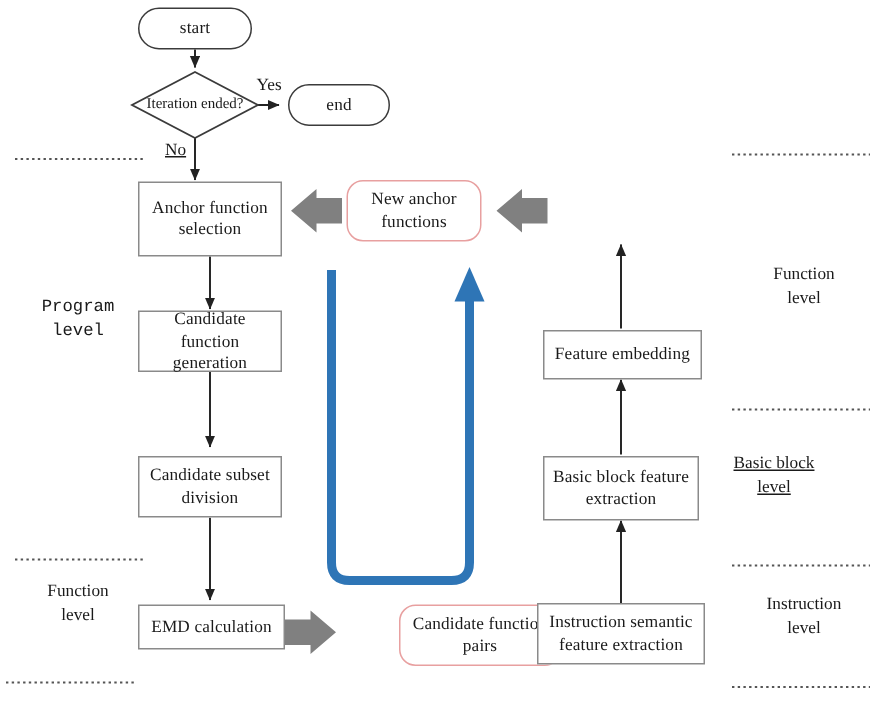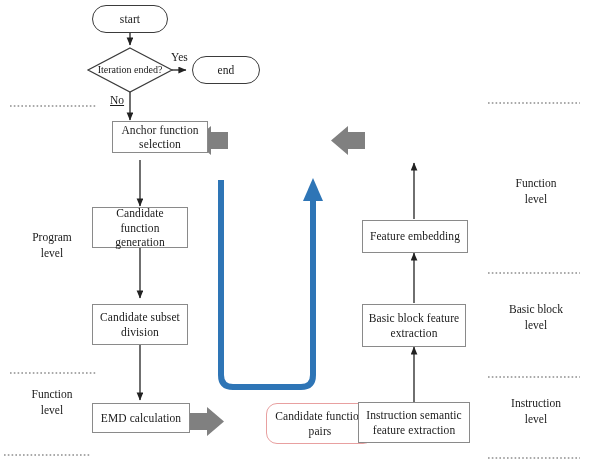--- a/index.html
+++ b/index.html
@@ -91,21 +91,21 @@
     <div class="diamond-label">Iteration ended?</div>
   </div>
 
   <div class="node round" style="left:192px;top:56px;width:68px;height:28px;">
     <span>end</span>
   </div>
 
   <div class="edgelabel" style="left:171px;top:51px;">Yes</div>
   <div class="edgelabel" style="left:110px;top:94px;text-decoration:underline;">No</div>
 
-  <div class="node rect" style="left:92px;top:121px;width:96px;height:32px;margin-left:20px;">
+  <div class="node rect" style="left:92px;top:121px;width:96px;height:50px;">
     <span>Anchor function selection</span>
   </div>
 
   <div class="node rect" style="left:92px;top:207px;width:96px;height:41px;">
     <span>Candidate function generation</span>
   </div>
 
   <div class="node rect" style="left:92px;top:304px;width:96px;height:41px;">
     <span>Candidate subset division</span>
   </div>
@@ -124,37 +124,40 @@
 
   <div class="node rect" style="left:362px;top:304px;width:104px;height:43px;">
     <span>Basic block feature extraction</span>
   </div>
 
   <div class="node rect" style="left:362px;top:220px;width:106px;height:33px;">
     <span>Feature embedding</span>
   </div>
 
 
+  <div class="node redround" style="left:231px;top:120px;width:90px;height:41px;">
+    <span>New anchor functions</span>
+  </div>
 
-  <div class="sidelabel" style="left:14px;top:230px;width:76px;">
+  <div class="sidelabel" style="left:14px;top:197px;width:76px;font-family:Liberation Mono, monospace;">
     <div>Program</div>
     <div>level</div>
   </div>
 
   <div class="sidelabel" style="left:14px;top:387px;width:76px;">
     <div>Function</div>
     <div>level</div>
   </div>
 
   <div class="sidelabel" style="left:496px;top:176px;width:80px;">
     <div>Function</div>
     <div>level</div>
   </div>
 
-  <div class="sidelabel" style="left:492px;top:302px;width:88px;">
+  <div class="sidelabel" style="left:472px;top:302px;width:88px;text-decoration:underline;">
     <div>Basic block</div>
     <div>level</div>
   </div>
 
   <div class="sidelabel" style="left:494px;top:396px;width:84px;">
     <div>Instruction</div>
     <div>level</div>
   </div>
 
 </div>

